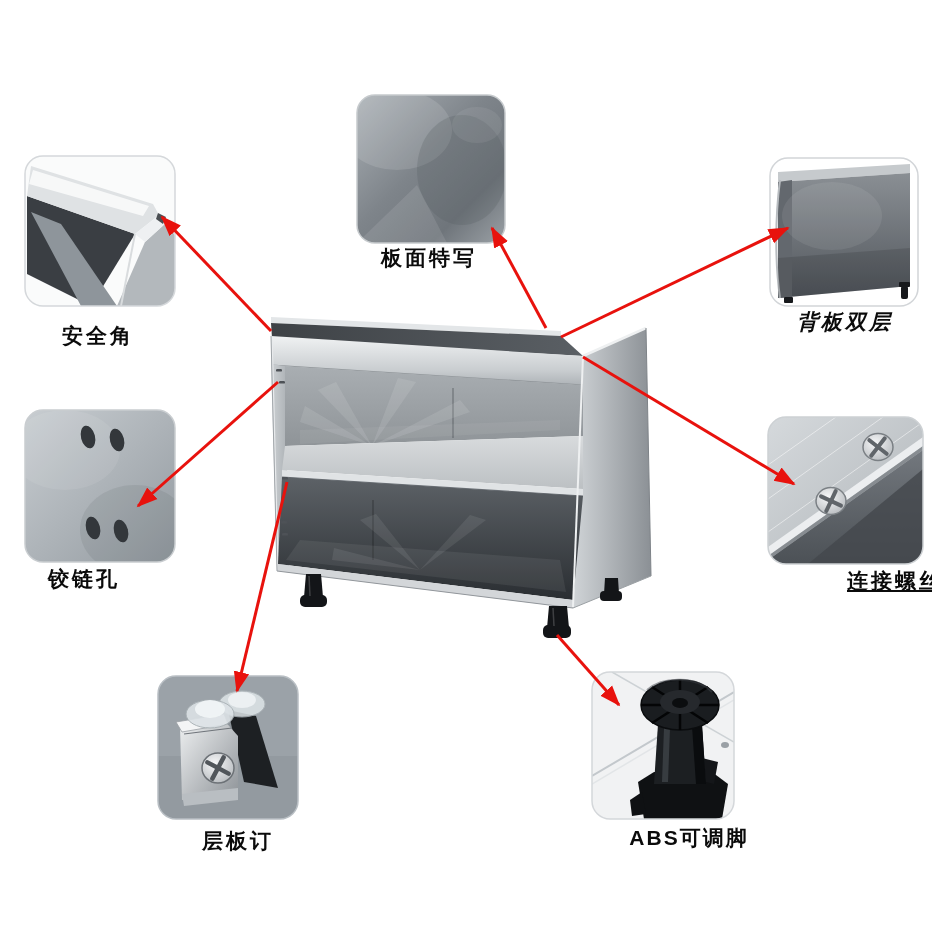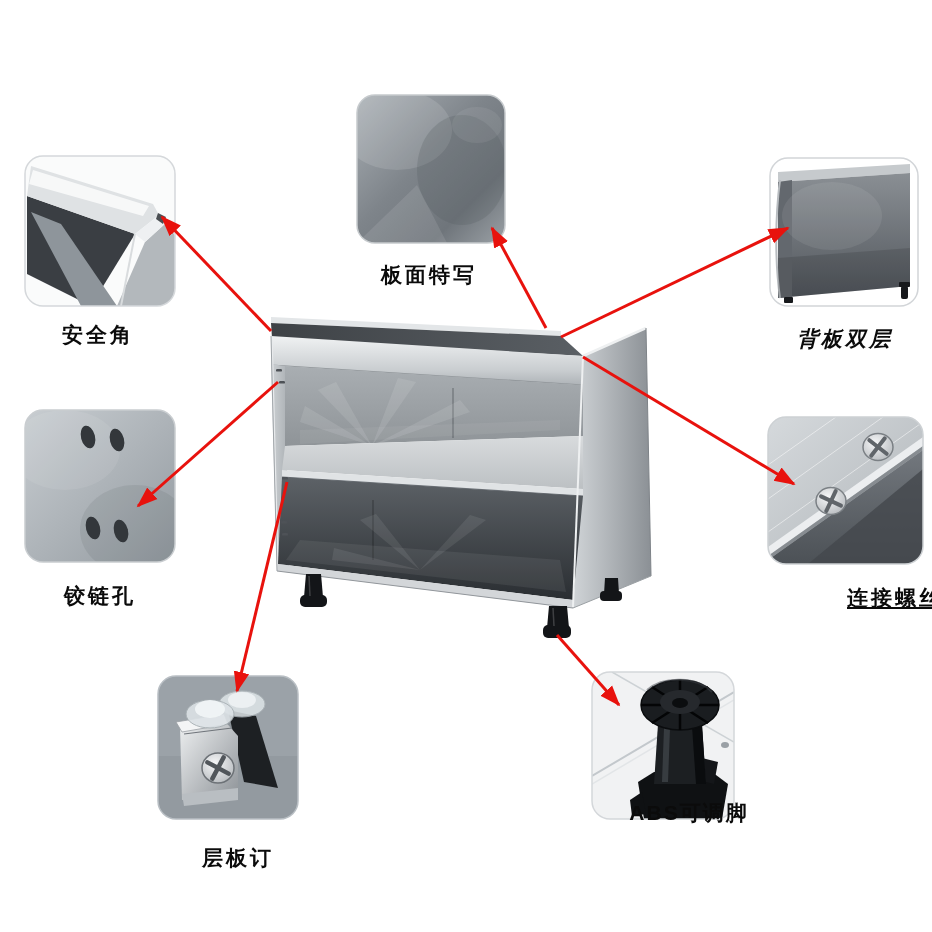--- a/index.html
+++ b/index.html
@@ -4,21 +4,21 @@
 <style>
   html,body{margin:0;padding:0;background:#ffffff;}
   .canvas{
     position:relative;width:932px;height:932px;background:#ffffff;overflow:hidden;
     font-family:"Liberation Sans","DejaVu Sans",sans-serif;
   }
   .canvas svg{position:absolute;left:0;top:0;}
   .label{
     position:absolute;transform:translate(-50%,-50%);
     font-size:21px;font-weight:bold;color:#0b0b0b;letter-spacing:3px;
-    white-space:nowrap;text-align:center;margin-top:17px;
+    white-space:nowrap;text-align:center;
   }
 </style>
 </head>
 <body>
 
 <div class="canvas">
 <svg width="932" height="932" viewBox="0 0 932 932">
   <defs>
     <linearGradient id="gTopDark" x1="0" y1="0" x2="1" y2="0">
       <stop offset="0" stop-color="#3e4246"></stop>
@@ -321,20 +321,20 @@
     <line x1="271" y1="331" x2="162" y2="217" marker-end="url(#ah)"></line>
     <line x1="546" y1="328" x2="492" y2="228" marker-end="url(#ah)"></line>
     <line x1="561" y1="337" x2="788" y2="228" marker-end="url(#ah)"></line>
     <line x1="278" y1="382" x2="138" y2="506" marker-end="url(#ah)"></line>
     <line x1="583" y1="357" x2="794" y2="484" marker-end="url(#ah)"></line>
     <line x1="287" y1="482" x2="237" y2="691" marker-end="url(#ah)"></line>
     <line x1="557" y1="635" x2="619" y2="705" marker-end="url(#ah)"></line>
   </g>
 </svg>
 
-  <div class="label" style="left:98px;  top:318px;font-family:Liberation Mono, monospace;">安全角</div>
+  <div class="label" style="left:98px;  top:336px;font-family:Liberation Mono, monospace;">安全角</div>
   <div class="label" style="left:429px; top:258px;">板面特写</div>
   <div class="label" style="left:845px; top:322px;font-style:italic;">背板双层</div>
-  <div class="label" style="left:100px; top:579px;">铰链孔</div>
+  <div class="label" style="left:84px; top:579px;">铰链孔</div>
   <div class="label" style="left:895px; top:581px;text-decoration:underline;">连接螺丝</div>
   <div class="label" style="left:238px; top:841px;">层板订</div>
-  <div class="label" style="left:689px; top:796px; letter-spacing:2px;">ABS可调脚</div>
+  <div class="label" style="left:689px; top:838px; letter-spacing:2px;">ABS可调脚</div>
 </div>
 
 </body></html>

